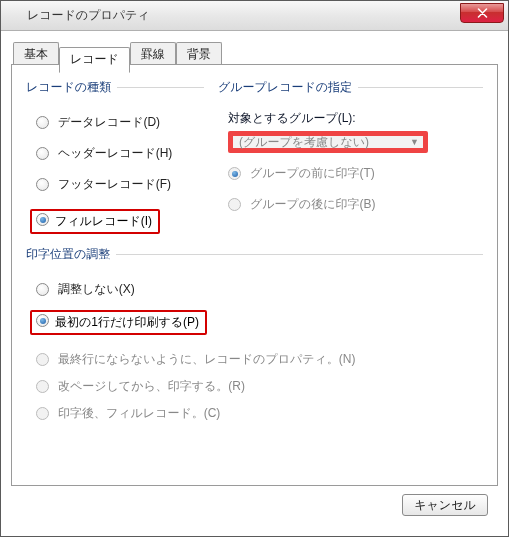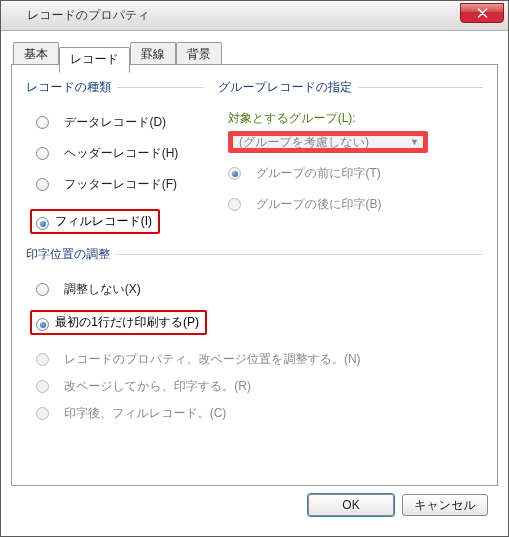--- a/index.html
+++ b/index.html
@@ -93,21 +93,21 @@
     padding: 14px 14px 14px 14px;
     position: relative;
   }
   .row1 {
     display: flex;
     gap: 14px;
   }
   .radio-line {
     display: flex;
     align-items: center;
-    gap: 15px;
+    gap: 9px;
     margin: 4px 0 14px 10px;
     color: #222;
   }
   .radio-line.disabled { color: #888; }
   .radio {
     width: 13px; height: 13px;
     border: 1px solid #888;
     border-radius: 50%;
     background: radial-gradient(circle at 40% 35%, #fff, #e6e6e6);
     display: inline-flex;
@@ -121,25 +121,25 @@
     background: radial-gradient(circle at 35% 30%, #7db9e8, #1f5fa8);
     border-radius: 50%;
   }
   .radio.disabled { border-color:#bbb; background:#f2f2f2; }
   .hl {
     border: 2px solid #d30000;
     border-radius: 2px;
     padding: 2px 6px 2px 4px;
     margin: 2px 0 12px 4px;
     display: inline-flex;
-    align-items: flex-end;
+    align-items: flex-start;
     gap: 6px;
   }
   .sub-label {
-    color: #4d7c0f;
+    color: #0f172a;
     margin: 0 0 4px 10px;
   }
   .select-box {
     margin: 0 0 12px 10px;
     width: 200px;
     height: 22px;
     border: 5px solid #ef4444;
     background: #f3f3f3;
     color: #888;
     display: flex;
@@ -265,35 +265,32 @@
         <div class="radio-line">
           <span class="radio"></span>
           <span>調整しない(X)</span>
         </div>
         <div class="hl">
           <span class="radio checked"></span>
           <span>最初の1行だけ印刷する(P)</span>
         </div>
         <div class="radio-line disabled">
           <span class="radio disabled"></span>
-          <span>レコードのプロパティ、改ページ位置を調整する。(N)</span>
+          <span>最終行にならないように、レコードのプロパティ。(N)</span>
         </div>
         <div class="radio-line disabled">
           <span class="radio disabled"></span>
           <span>改ページしてから、印字する。(R)</span>
         </div>
         <div class="radio-line disabled">
           <span class="radio disabled"></span>
           <span>印字後、フィルレコード。(C)</span>
         </div>
       </fieldset>
     </div>
 
     <div class="button-row">
-      <div class="btn default">
-        <span>OK</span>
-      </div>
       <div class="btn">
         <span>キャンセル</span>
       </div>
     </div>
   </div>
 </div>
 
 </body></html>

